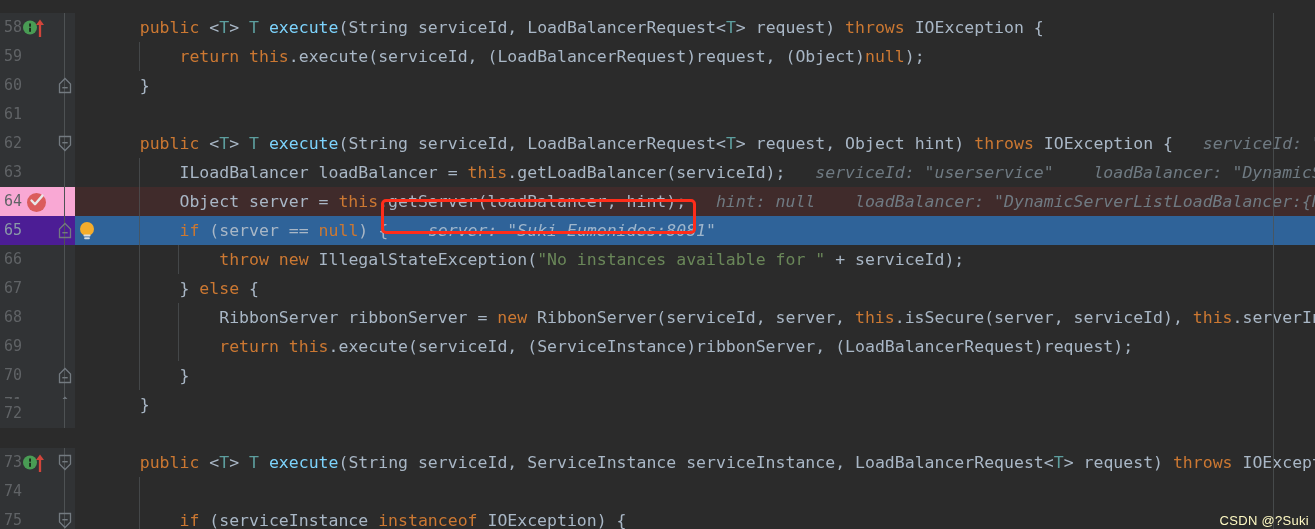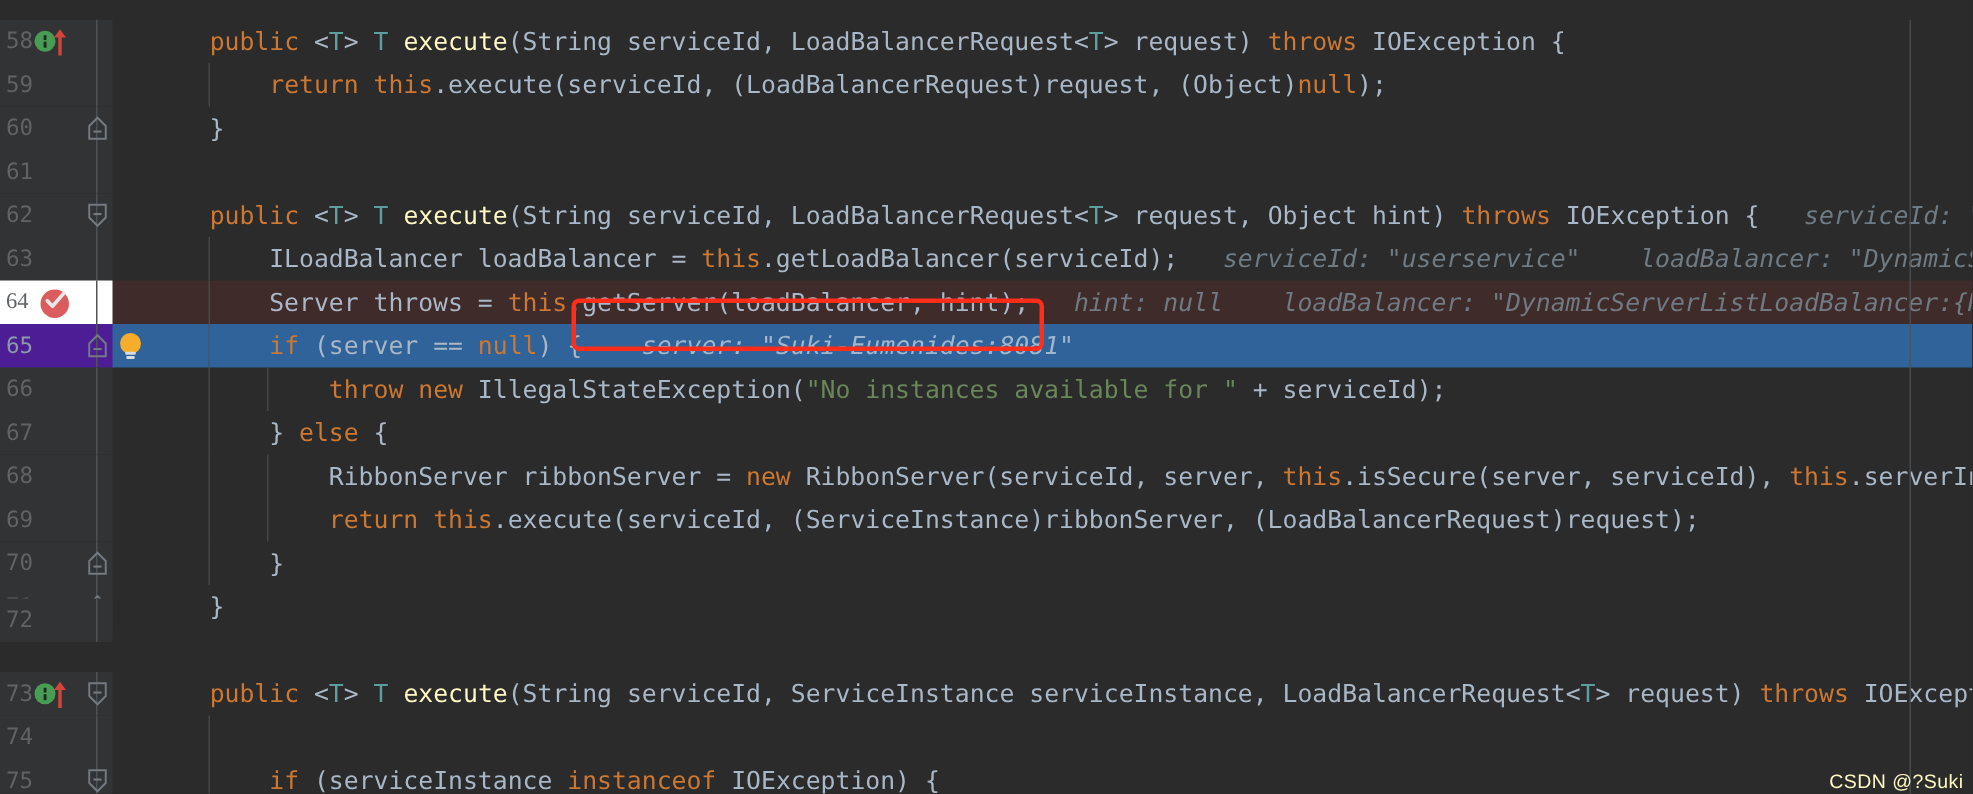--- a/index.html
+++ b/index.html
@@ -19,21 +19,21 @@
   }
   .row.bp{ background:#402b2b; }
   .row.exec{ background:#2f6399; }
 
   
   .gutter{
     position:absolute;left:0;top:0;width:75px;height:29px;
     background:#313335;
   }
   .row.exec .gutter{ background:#4c1d95; }
-  .row.bp .gutter{ background:#ffffff;font-family:Liberation Serif, serif; }
+  .row.bp .gutter{ background:#f9a8d4; }
   .lineno{
     position:absolute;left:0;top:0;width:40px;height:29px;
     line-height:29px;text-align:left;padding-left:4px;
     box-sizing:border-box;
     color:#606366;font-size:15px;
   }
   .row.exec .lineno{ color:#8a9aa8; }
 
   
   .gicon{position:absolute;top:4px;}
@@ -50,21 +50,21 @@
     position:absolute;left:58px;top:6px;width:14px;height:17px;
   }
 
   
   .code{
     position:absolute;left:100px;top:0;height:29px;line-height:29px;
     font-size:16.5px;
     color:#a9b7c6;white-space:pre;
   }
   .kw{color:#cc7832;}
-  .mth{color:#fef9c3;}
+  .mth{color:#7dd3fc;}
   .id{color:#a9b7c6;}
   .gen{color:#5d9e9e;}
   .str{color:#6a8759;}
   .under{text-decoration:underline;text-decoration-color:#7a8a99;}
   .hint{color:#6f7a82;font-style:italic;}
   .row.exec .hint{color:#9fb6cc;}
   .row.bp .hint{color:#6f7a82;}
 
   
   .guide{
@@ -124,21 +124,21 @@
           </svg></div><div class="code"><span class="id">    }</span></div></div>
       <div class="row" style="top: 87px;"><div class="gutter"><div class="lineno">61</div></div><div class="foldline"></div><div class="code"></div></div>
       <div class="row" style="top: 116px;"><div class="gutter"><div class="lineno">62</div></div><div class="foldline"></div><div class="foldmark"><svg viewBox="0 0 14 17" width="14" height="17">
             <path d="M1.5 1.5 H12.5 V10 L7 15.5 L1.5 10 Z" fill="none" stroke="#737a80" stroke-width="1.3"></path>
             <rect x="4.3" y="7" width="5.4" height="1.4" fill="#737a80"></rect>
           </svg></div><div class="code"><span class="id">    </span><span class="kw">public</span><span class="id"> &lt;</span><span class="gen">T</span><span class="id">&gt; </span><span class="gen">T</span><span class="id"> </span><span class="mth">execute</span><span class="id">(String serviceId, LoadBalancerRequest&lt;</span><span class="gen">T</span><span class="id">&gt; request, Object hint) </span><span class="kw">throws</span><span class="id"> IOException {</span><span class="hint">   serviceId: "us</span></div></div>
       <div class="row" style="top: 145px;"><div class="gutter"><div class="lineno">63</div></div><div class="foldline"></div><div class="guide" style="left: 138.72px;"></div><div class="code"><span class="id">        ILoadBalancer loadBalancer = </span><span class="kw">this</span><span class="id">.getLoadBalancer(serviceId);</span><span class="hint">   serviceId: "userservice"    loadBalancer: "DynamicSer</span></div></div>
       <div class="row bp" style="top: 174px;"><div class="gutter"><div class="lineno">64</div><div class="gicon bp-icon"><svg viewBox="0 0 21 21" width="21" height="21">
               <circle cx="10.5" cy="10.5" r="9.5" fill="#db5c5c"></circle>
               <path d="M5.5 8.5 L9 12.2 L16.5 3.6" stroke="#e8e8e8" stroke-width="2.4" fill="none" stroke-linecap="round" stroke-linejoin="round"></path>
-            </svg></div></div><div class="foldline"></div><div class="guide" style="left: 138.72px;"></div><div class="code"><span class="id">        Server throws = </span><span class="kw">this</span><span class="id">.getServer(loadBalancer, hint);</span><span class="hint">   hint: null    loadBalancer: "DynamicServerListLoadBalancer:{NFL</span></div></div>
+            </svg></div></div><div class="foldline"></div><div class="guide" style="left: 138.72px;"></div><div class="code"><span class="id">        Object server = </span><span class="kw">this</span><span class="id">.getServer(loadBalancer, hint);</span><span class="hint">   hint: null    loadBalancer: "DynamicServerListLoadBalancer:{NFL</span></div></div>
       <div class="row exec" style="top: 203px;"><div class="gutter"><div class="lineno">65</div></div><div class="foldline"></div><div class="foldmark"><svg viewBox="0 0 14 17" width="14" height="17">
             <path d="M1.5 15.5 H12.5 V7 L7 1.5 L1.5 7 Z" fill="none" stroke="#737a80" stroke-width="1.3"></path>
             <rect x="4.3" y="10" width="5.4" height="1.4" fill="#737a80"></rect>
           </svg></div><div class="gicon bulb-icon"><svg viewBox="0 0 22 22" width="22" height="22">
             <circle cx="11" cy="9" r="7" fill="#f5ad2b"></circle>
             <rect x="7.5" y="14.5" width="7" height="2" rx="0.7" fill="#d7dde3"></rect>
             <rect x="8.2" y="17.3" width="5.6" height="2" rx="0.7" fill="#d7dde3"></rect>
           </svg></div><div class="guide" style="left: 138.72px;"></div><div class="code"><span class="id">        </span><span class="kw">if</span><span class="id"> (server == </span><span class="kw">null</span><span class="id">) {</span><span class="hint">    server: "Suki-Eumenides:8081"</span></div></div>
       <div class="row" style="top: 232px;"><div class="gutter"><div class="lineno">66</div></div><div class="foldline"></div><div class="guide" style="left: 138.72px;"></div><div class="guide" style="left: 178.44px;"></div><div class="code"><span class="id">            </span><span class="kw">throw</span><span class="id"> </span><span class="kw">new</span><span class="id"> IllegalStateException(</span><span class="str">"No instances available for "</span><span class="id"> + serviceId);</span></div></div>
       <div class="row" style="top: 261px; text-decoration: underline;"><div class="gutter"><div class="lineno">67</div></div><div class="foldline"></div><div class="guide" style="left: 138.72px;"></div><div class="code"><span class="id">        } </span><span class="kw">else</span><span class="id"> {</span></div></div>

